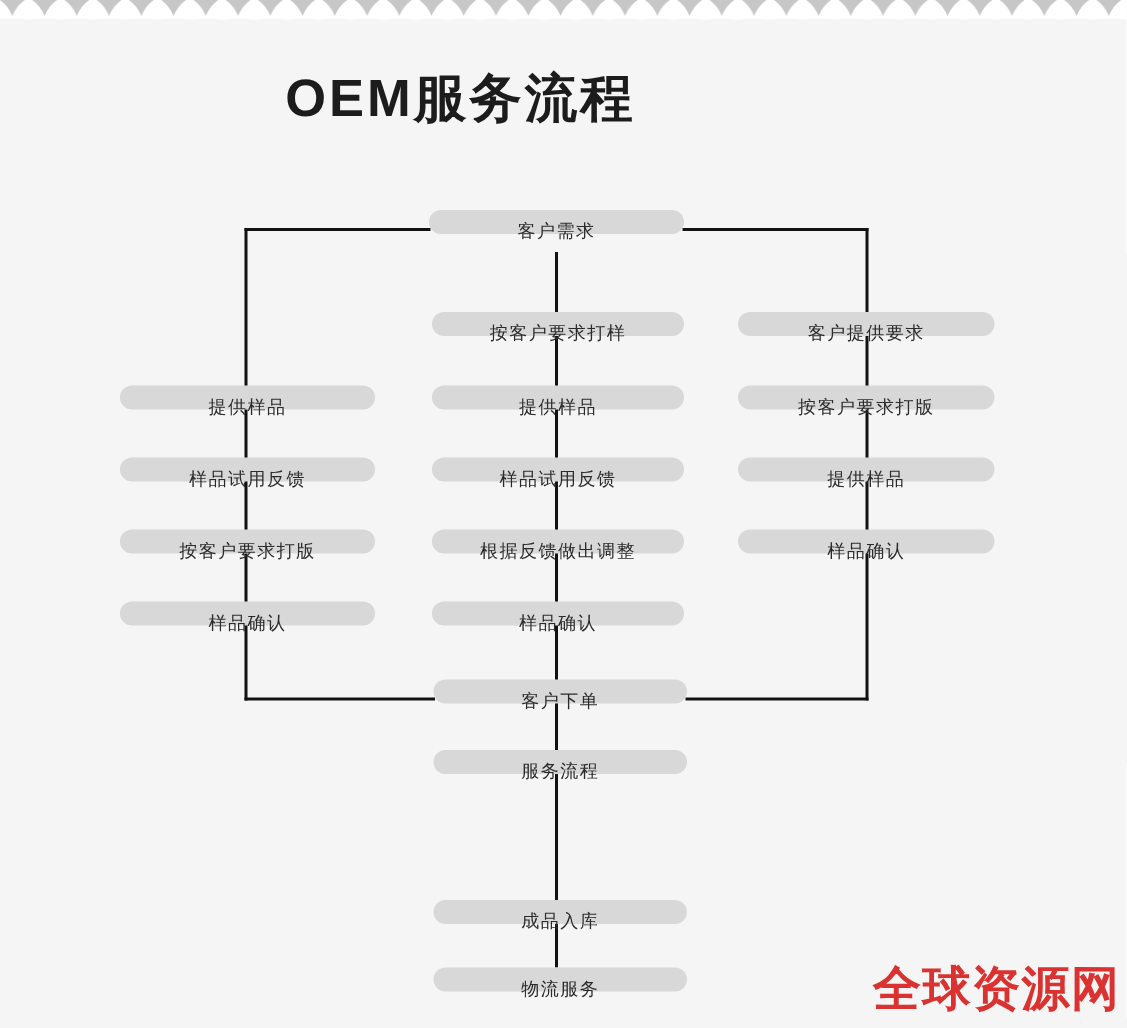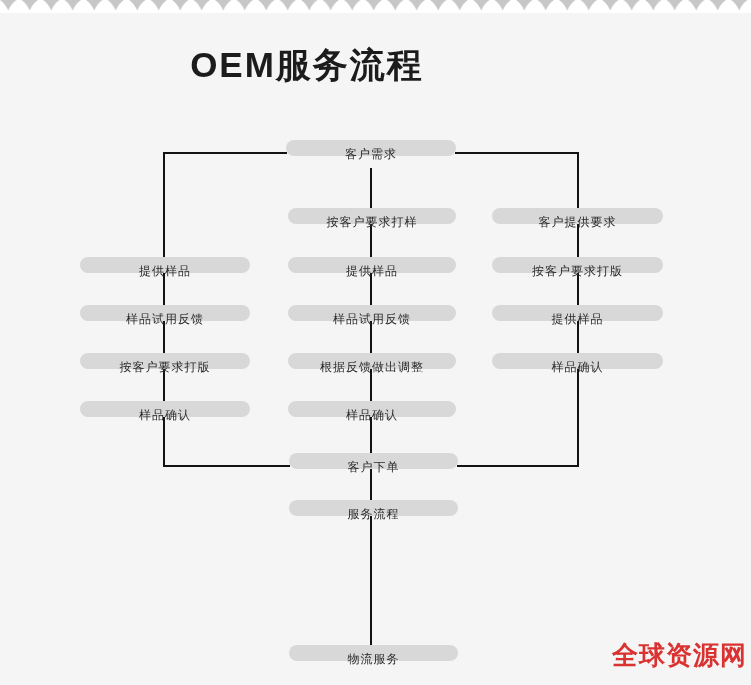--- a/index.html
+++ b/index.html
@@ -86,21 +86,21 @@
   .vl-right { left: 577px; top: 152px; width: 2px; height: 315px; }
   .hl-top-left  { left: 163px; top: 152px; width: 124px; height: 2px; }
   .hl-top-right { left: 455px; top: 152px; width: 124px; height: 2px; }
   .hl-bot-left  { left: 163px; top: 465px; width: 127px; height: 2px; }
   .hl-bot-right { left: 457px; top: 465px; width: 122px; height: 2px; }
 
   .watermark {
     position: absolute;
     top: 638px;
     right: 4px;
-    font-size: 26px;
+    font-size: 32px;
     font-weight: bold;
     letter-spacing: 1px;
     color: #d93230;
     z-index: 3;
   }
 </style>
 </head>
 <body>
 
 <div class="stage">
@@ -139,17 +139,18 @@
   <div class="node col-m r3">根据反馈做出调整</div>
   <div class="node col-m r4">样品确认</div>
 
   <div class="node col-r r1">按客户要求打版</div>
   <div class="node col-r r0">客户提供要求</div>
   <div class="node col-r r2">提供样品</div>
   <div class="node col-r r3">样品确认</div>
 
   <div class="node tail t0">客户下单</div>
   <div class="node tail t1">服务流程</div>
+  <div class="node tail t3">成品入库</div>
   <div class="node tail t4">物流服务</div>
 
   <div class="watermark">全球资源网</div>
 
 </div>
 
 </body></html>

